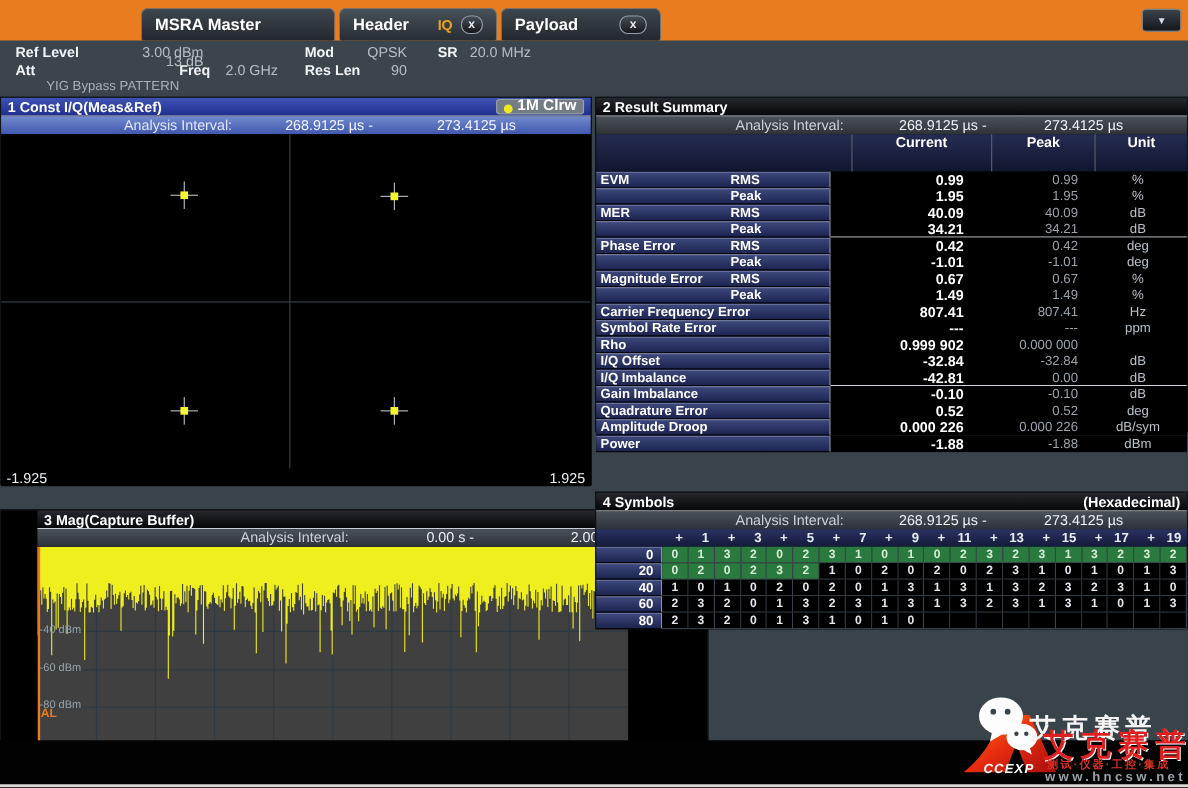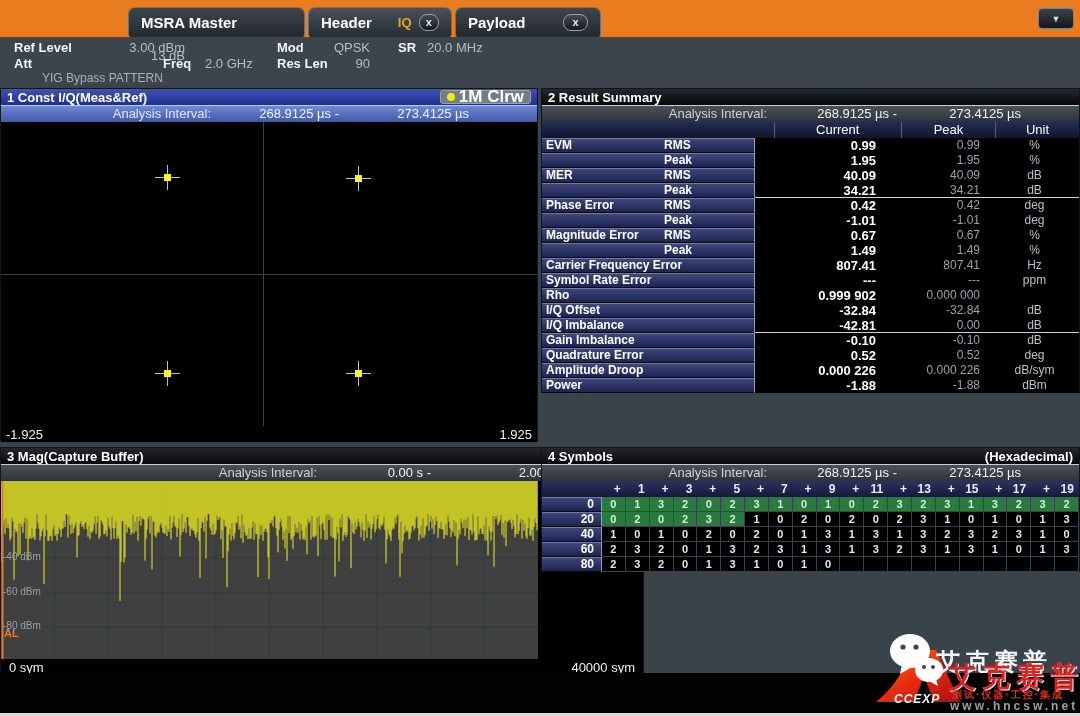--- a/index.html
+++ b/index.html
@@ -36,39 +36,39 @@
            font-size:13px; font-weight:bold; background:linear-gradient(#26282e,#060709);
            border-bottom:1px solid #c9ced3; }
   .title .sp { flex:1; }
   .win.focused .title { background:linear-gradient(#3f53b4,#1f2f90); border-bottom:1px solid #c3cdf0; }
   .arow { height:16px; position:relative; font-size:13px; color:#ccd2d7;
           background:linear-gradient(#4a5158,#2d3237); }
   .win.focused .arow { background:linear-gradient(#7189cd,#4058ae); color:#dfe6fa; }
   .arow span { position:absolute; top:0; line-height:16px; white-space:nowrap; }
   .aval { color:#eef1f5; }
   .win.focused .aval { color:#f2f5ff; }
-  .chip { display:inline-flex; align-items:center; gap:4px; background:#757d84; border:1px solid #9aa2a8;
-          border-radius:3px; padding:0 6px; height:14px; font-size:17px; font-weight:bold; color:#fff; }
+  .chip { display:inline-flex; align-items:flex-end; gap:4px; background:#757d84; border:1px solid #9aa2a8;
+          border-radius:3px; padding:0 6px; height:14px; font-size:14px; font-weight:bold; color:#fff; }
   .chip .dot { width:8px; height:8px; border-radius:50%; background:#f2ea20; }
 
   
   #constPlot { position:relative; width:536px; height:304px; background:#000; overflow:hidden; }
   #constPlot .vax { position:absolute; left:262px; top:0; width:1px; height:100%; background:#39434b; }
   #constPlot .hax { position:absolute; top:152px; left:0; height:1px; width:100%; background:#39434b; }
   .cpt { position:absolute; width:25px; height:25px; }
   .cpt i { position:absolute; background:#b9c1c9; }
   .cpt .cv { left:12px; top:0; width:1px; height:25px; }
   .cpt .ch { top:12px; left:0; height:1px; width:25px; }
   .cpt .dotpx { position:absolute; left:9px; top:9px; width:7px; height:7px; background:#f4f431; }
   .axisrow { height:16px; display:flex; justify-content:space-between; align-items:center;
              padding:0 5px; color:#eef1f4; font-size:13px; background:#000; }
 
   
-  .rs-head { height:16px; display:flex; background:linear-gradient(#242c52,#11162e);
-             color:#fff; font-size:13px; font-weight:normal;padding-left:31px; }
+  .rs-head { height:34px; display:flex; background:linear-gradient(#242c52,#11162e);
+             color:#fff; font-size:13px; font-weight:bold;padding-left:31px; }
   .rs-head .c0 { width:213px; }
   .rs-head .c1 { width:135px; text-align:center; border-left:1px solid #5a6168; }
   .rs-head .c2 { width:100px; text-align:center; border-left:1px solid #5a6168; }
   .rs-head .c3 { width:89px;  text-align:center; border-left:1px solid #5a6168; }
   .rs-row { position:relative; height:15px; display:flex; background:#000; }
   .rs-row.sep::after { content:""; position:absolute; left:213px; right:0; bottom:0; height:1px; background:#cfd5db; }
   .rs-label { width:213px; background:linear-gradient(#3f4a7e,#1c2450); border-right:1px solid #99a0b4;
               border-bottom:1px solid #05070c; box-shadow:inset 0 1px 0 rgba(255,255,255,.28);
               position:relative; color:#fff; font-size:12px; font-weight:bold; }
   .rs-label .p { position:absolute; left:4px; top:0; line-height:15px; }
@@ -362,21 +362,21 @@
             <span class="p">Power</span>
             <span class="m"></span>
           </div>
           <div class="rs-cur">-1.88</div>
           <div class="rs-peak">-1.88</div>
           <div class="rs-unit">dBm</div>
         </div>
       </div>
   </div>
 
-  <div class="win" style="left:0;top:447px;width:644px;height:229px;">
+  <div class="win" style="left:0;top:463px;width:644px;height:229px;padding-left:33px;">
     <div class="title">
       <span>3 Mag(Capture Buffer)</span>
       <span class="sp"></span>
       <span class="chip">
           <span class="dot"></span>
           <span>1 Clrw</span>
         </span>
     </div>
     <div class="arow">
       <span style="right:326px;">Analysis Interval:</span>

